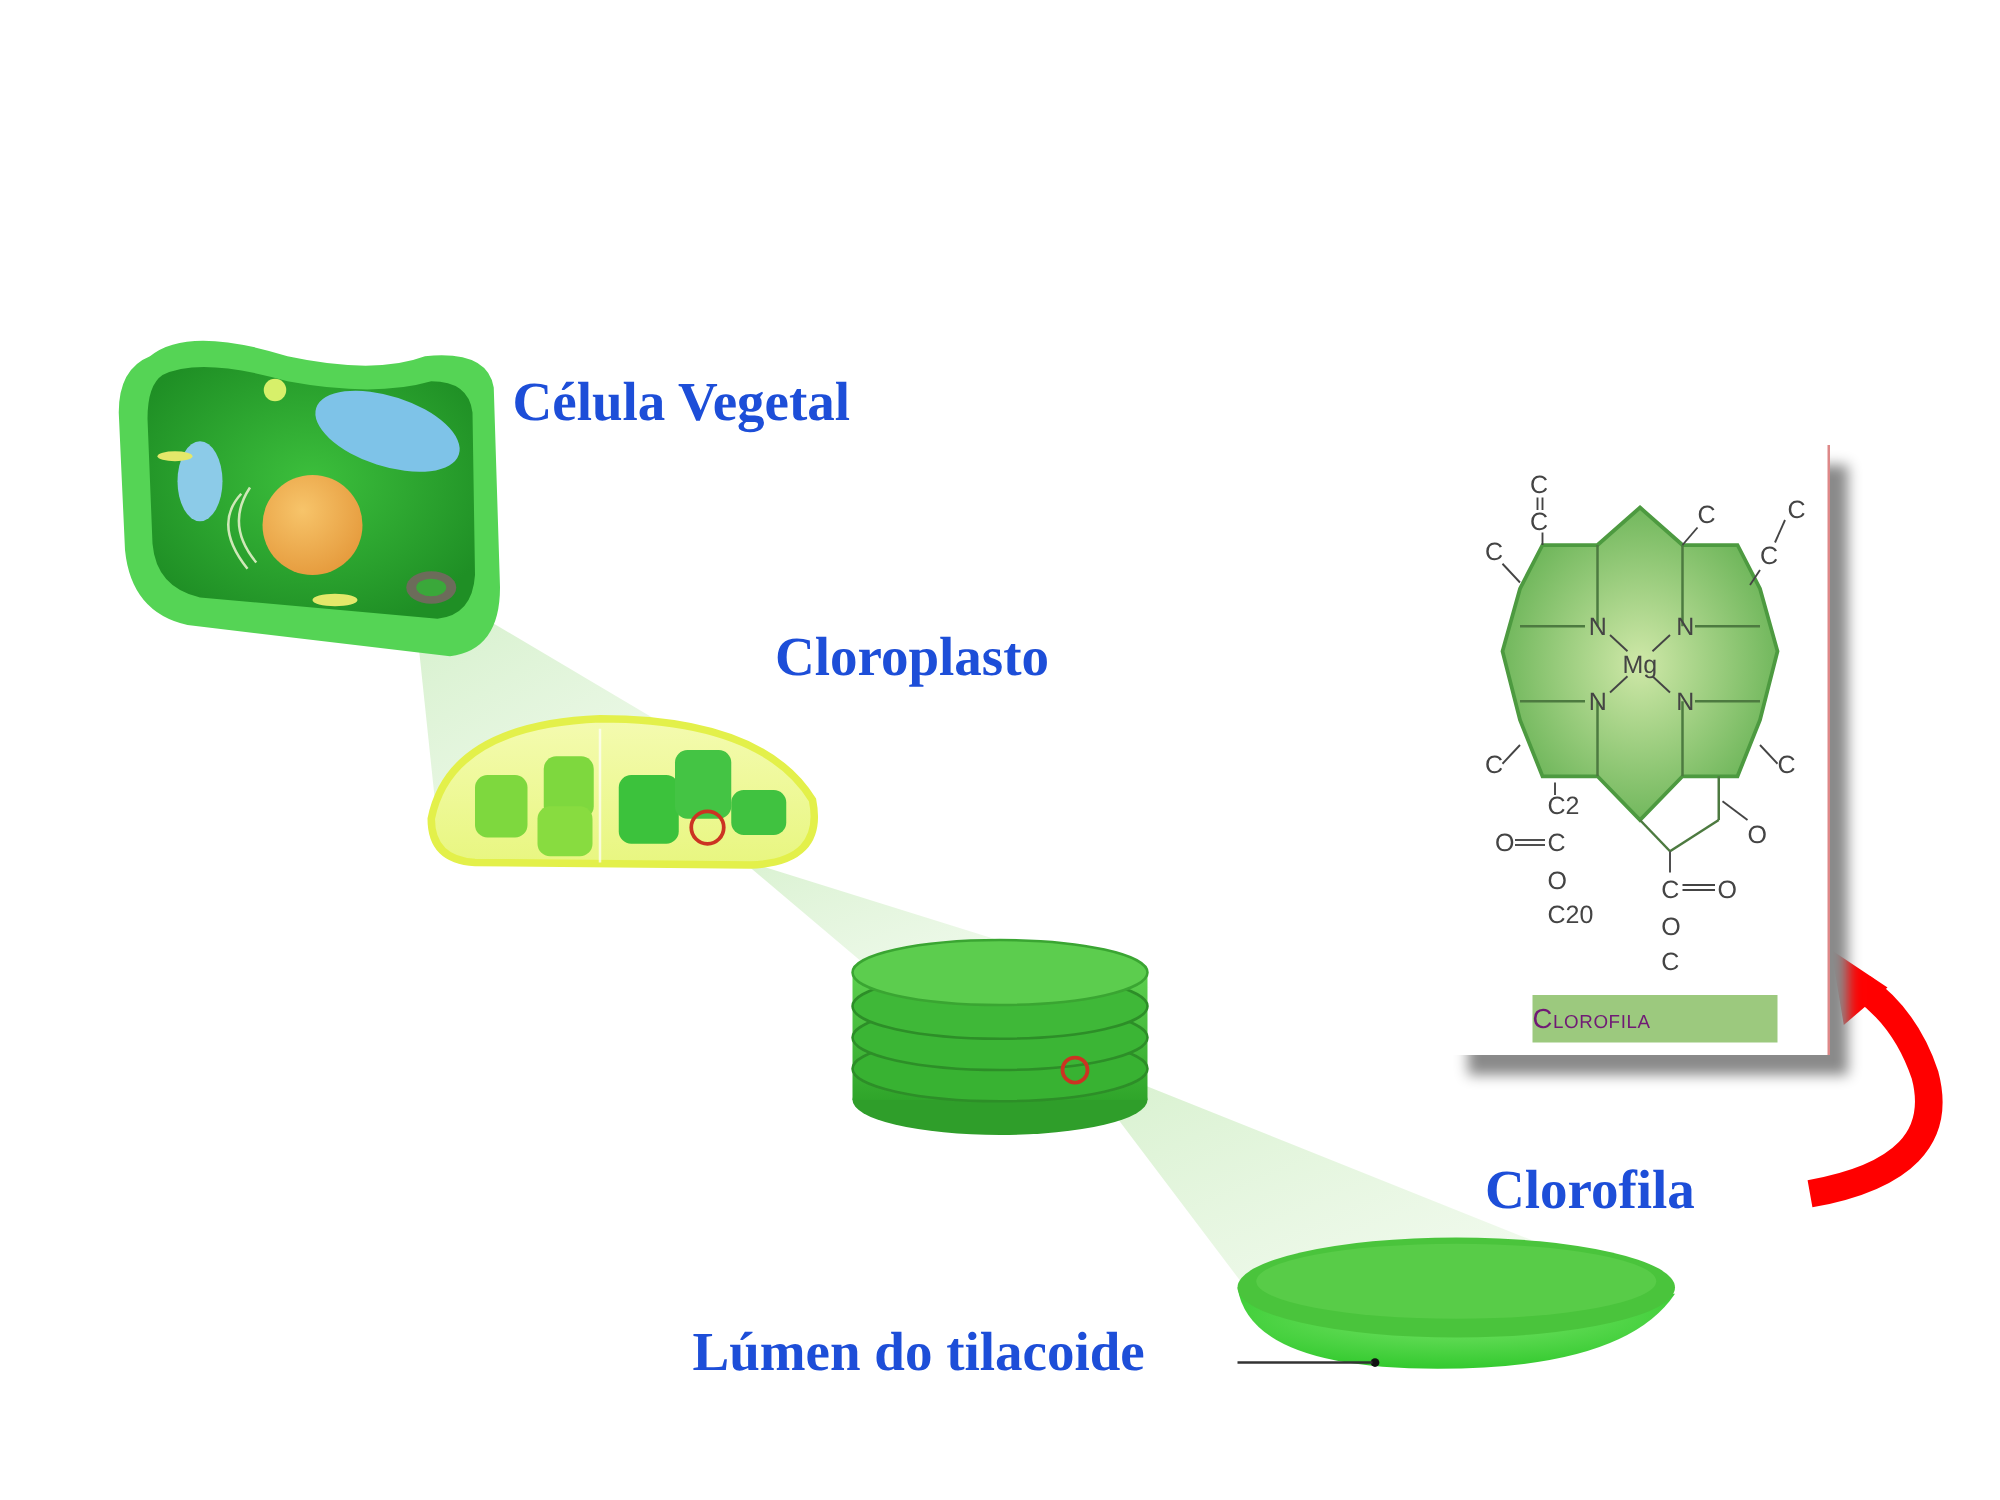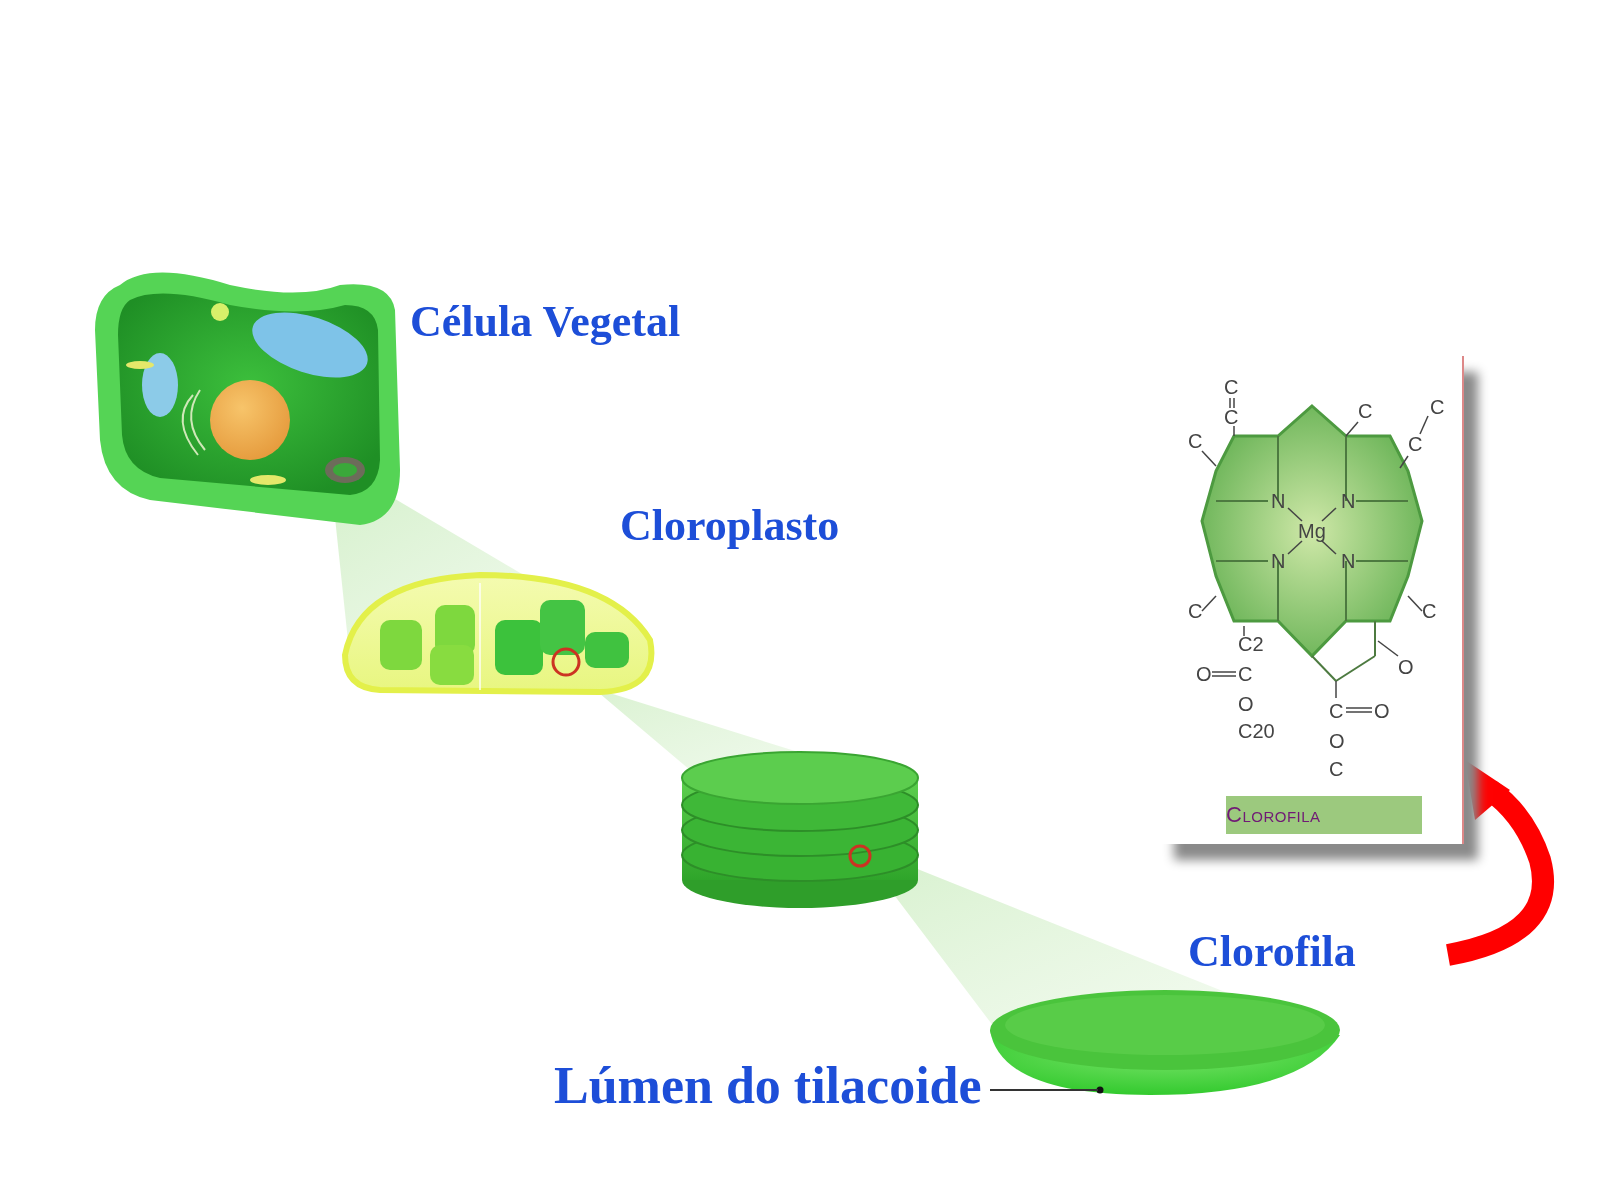--- a/index.html
+++ b/index.html
@@ -1,21 +1,21 @@
 <!DOCTYPE html>
 <html><head>
 <meta charset="utf-8">
 <style>
   html, body { margin:0; padding:0; background:#ffffff; }
   body { width:1600px; height:1200px; position:relative; overflow:hidden; font-family:"Liberation Serif", serif; }
   .label { position:absolute; font-family:"Liberation Serif", serif; font-weight:bold; color:#1d4ed8; white-space:nowrap; }
   #lbl-cell { left:410px; top:296px; font-size:44px; }
   #lbl-chloro { left:620px; top:500px; font-size:44px; }
   #lbl-thyl { left:1188px; top:926px; font-size:44px; }
-  #lbl-lumen { left:554px; top:1056px; font-size:52px; }
+  #lbl-lumen { left:554px; top:1056px; font-size:44px; }
   .layer { position:absolute; left:0; top:0; }
   .card { position:absolute; left:1160px; top:356px; width:302px; height:488px; background:#fff; border-right:2px solid #d88; box-shadow: 14px 16px 10px #8a8a8a; }
   .chl-svg { position:absolute; left:0; top:0; }
   .chl-badge { position:absolute; left:66px; top:440px; width:196px; height:38px; background:#9cc97e; color:#701a75; font-family:"Liberation Sans", sans-serif; font-size:22px; line-height:38px; letter-spacing:0.5px; font-variant:small-caps; }
   .atom { font-family:"Liberation Sans", sans-serif; font-size:20px; fill:#444; }
 </style>
 </head>
 <body>
 
 <svg class="layer" width="1600" height="1200" viewBox="0 0 1600 1200">

